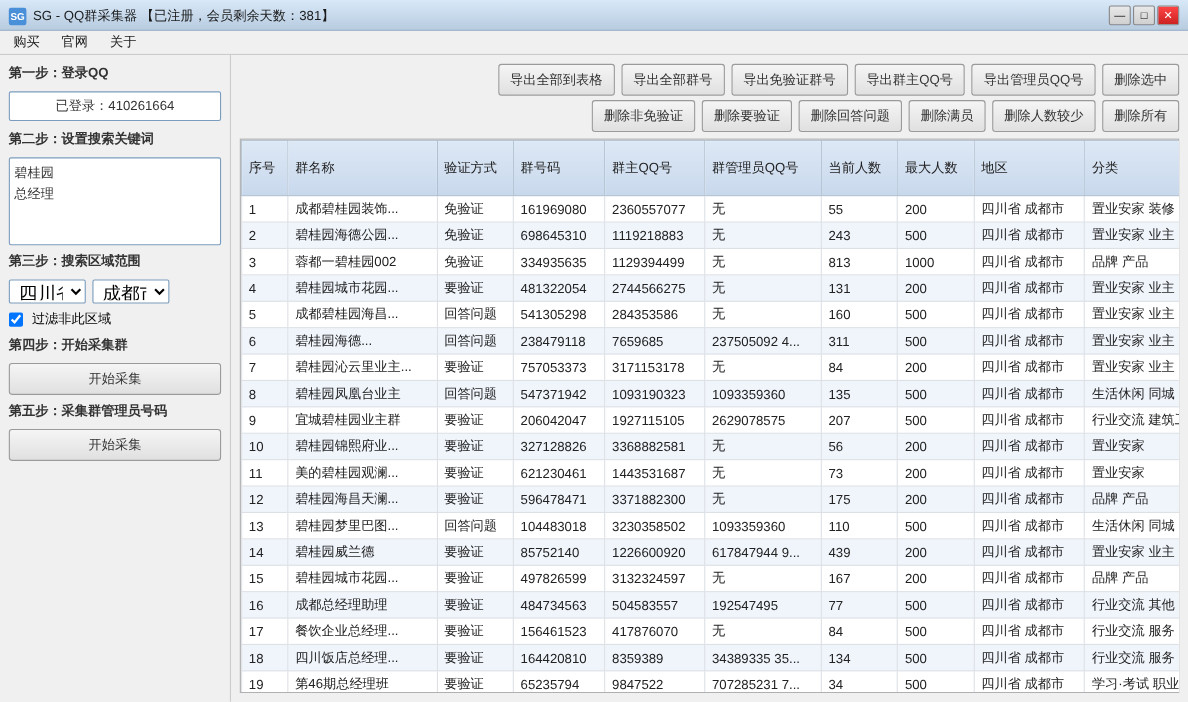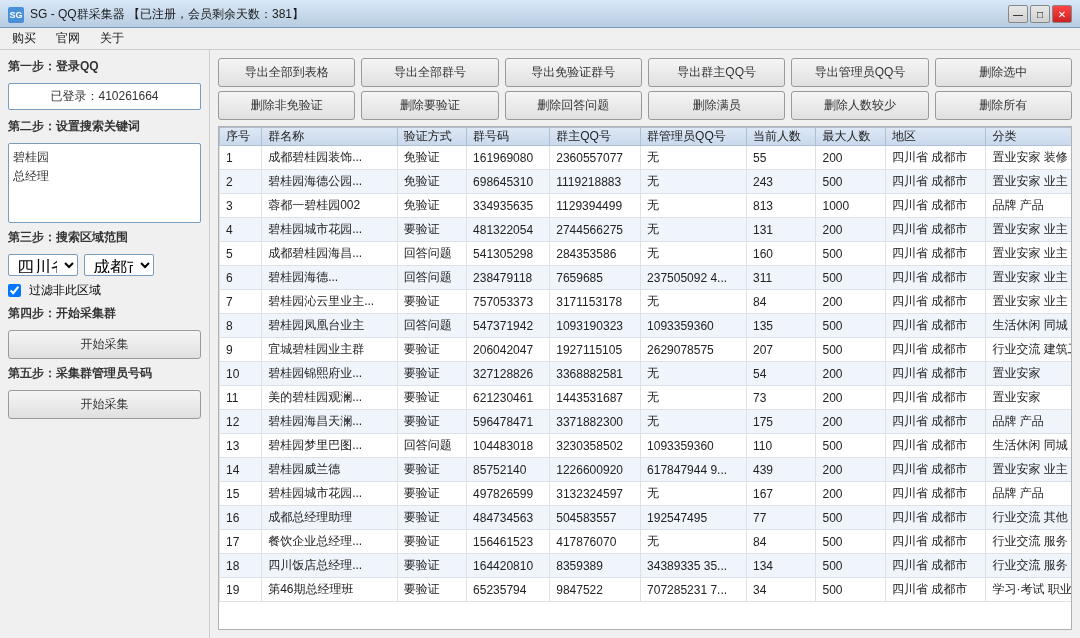--- a/index.html
+++ b/index.html
@@ -147,20 +147,21 @@
       display: flex;
       flex-direction: column;
       padding: 8px;
       gap: 6px;
       overflow: hidden;
     }
     .toolbar {
       display: flex;
       flex-direction: column;
       gap: 4px;
+      align-items: flex-end;
     }
     .toolbar-row {
       display: flex;
       gap: 6px;
     }
     .tool-btn {
       background: linear-gradient(to bottom, #f5f5f5, #e0e0e0);
       border: 1px solid #9a9a9a;
       border-radius: 3px;
       padding: 5px 10px;
@@ -182,21 +183,21 @@
       min-width: 900px;
       font-size: 12px;
     }
     thead tr {
       background: linear-gradient(to bottom, #dde8f5, #c8d8ec);
       position: sticky;
       top: 0;
     }
     th {
       border: 1px solid #b0c0d0;
-      padding: 0 6px;
+      padding: 16px 6px;
       text-align: left;
       font-weight: normal;
       white-space: nowrap;
       color: #222;
     }
     td {
       border: 1px solid #dde0e5;
       padding: 3px 6px;
       white-space: nowrap;
       color: #222;
@@ -405,21 +406,21 @@
               <td>四川省 成都市</td>
               <td>行业交流 建筑工程</td>
             </tr>
             <tr>
               <td>10</td>
               <td>碧桂园锦熙府业...</td>
               <td>要验证</td>
               <td>327128826</td>
               <td>3368882581</td>
               <td>无</td>
-              <td>54</td>
+              <td>56</td>
               <td>200</td>
               <td>四川省 成都市</td>
               <td>置业安家</td>
             </tr>
             <tr>
               <td>11</td>
               <td>美的碧桂园观澜...</td>
               <td>要验证</td>
               <td>621230461</td>
               <td>1443531687</td>

